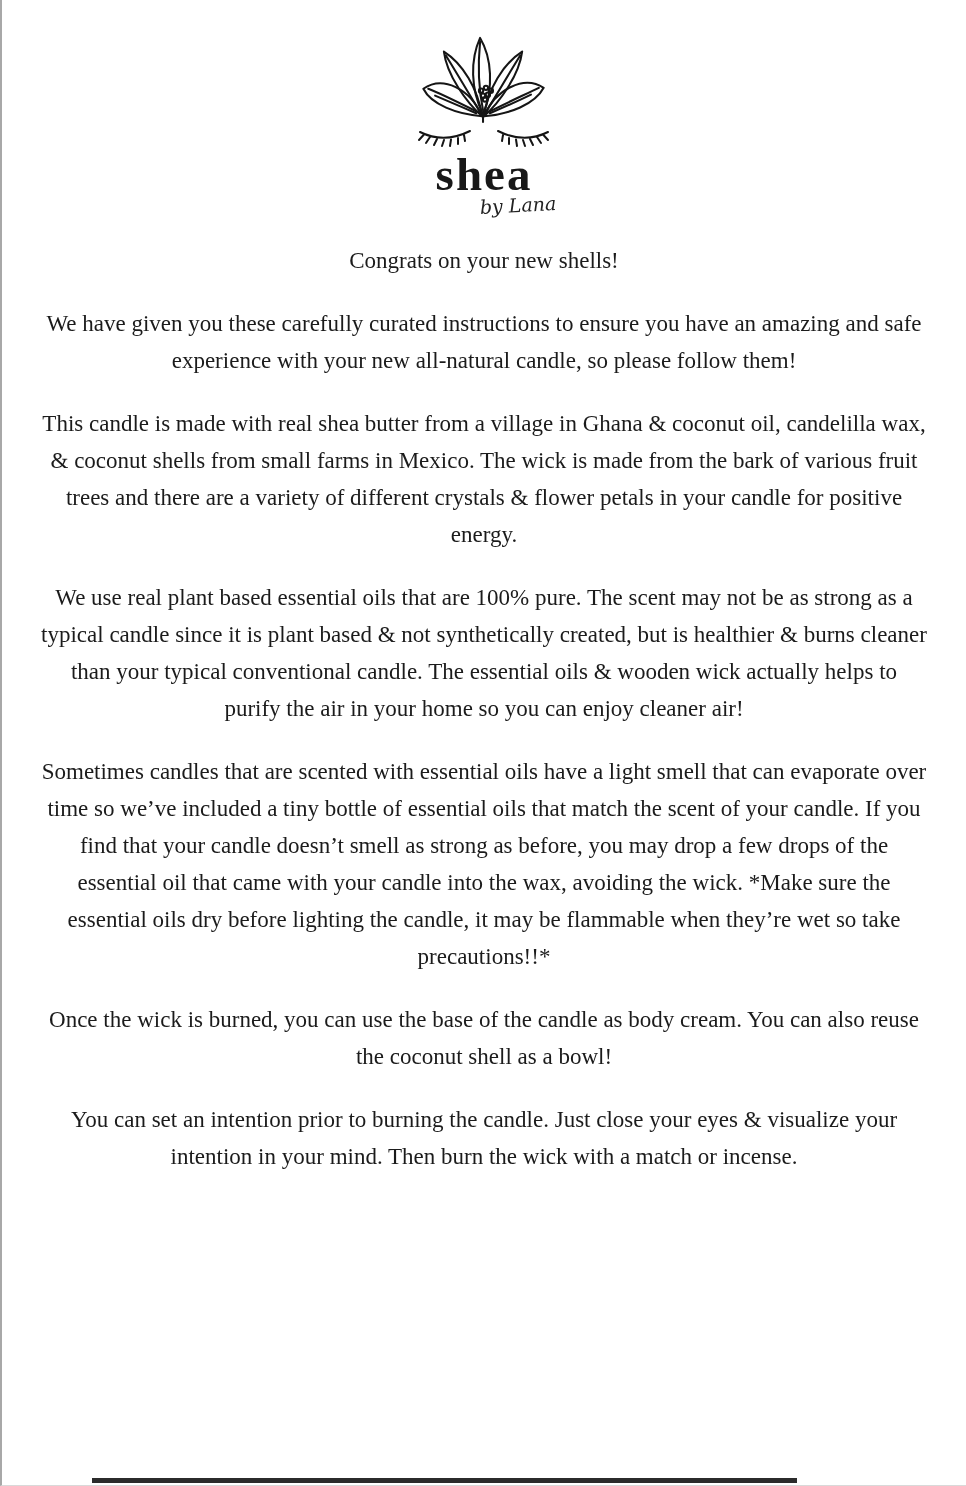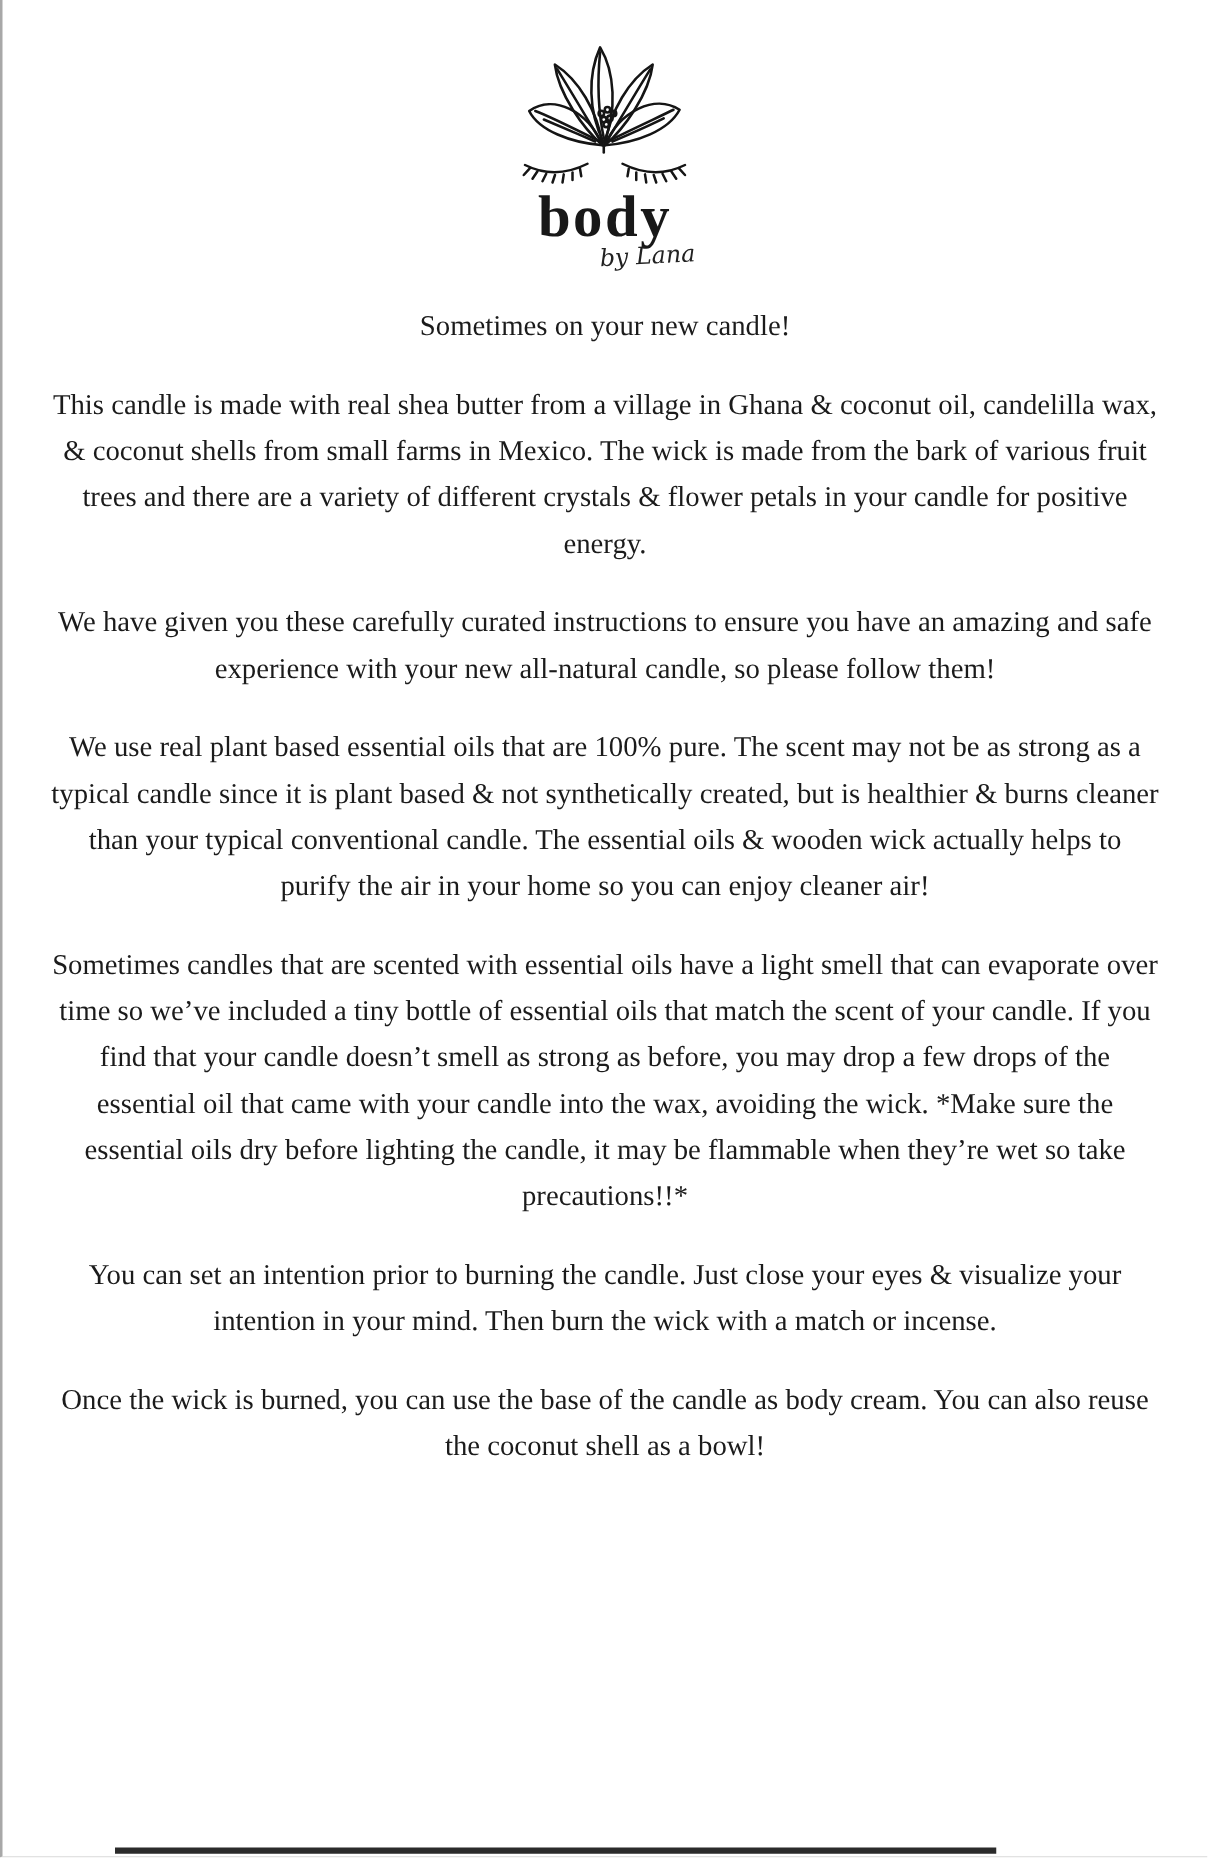--- a/index.html
+++ b/index.html
@@ -107,28 +107,28 @@
       <path d="M84,7 Q110,20 134,8"></path>
       <path d="M89,11 L88,17"></path>
         <path d="M95,14 L95,20"></path>
         <path d="M102,15.5 L103,22"></path>
       <path d="M109,16 L111,22"></path>
         <path d="M116,15 L119,21"></path>
         <path d="M123,13 L127,19"></path>
       <path d="M129,10.5 L134,16"></path>
     </svg>
 
-    <div class="brand-name">body</div>
+    <div class="brand-name">shea</div>
     <div class="brand-byline">by Lana</div>
   </header>
 
   <main class="card-body">
-    <p class="card-heading">Sometimes on your new candle!</p>
+    <p class="card-heading">Congrats on your new shells!</p>
+    <p>We have given you these carefully curated instructions to ensure you have an amazing and safe experience with your new all-natural candle, so please follow them!</p>
     <p>This candle is made with real shea butter from a village in Ghana &amp; coconut oil, candelilla wax, &amp; coconut shells from small farms in Mexico. The wick is made from the bark of various fruit trees and there are a variety of different crystals &amp; flower petals in your candle for positive energy.</p>
-    <p>We have given you these carefully curated instructions to ensure you have an amazing and safe experience with your new all-natural candle, so please follow them!</p>
     <p>We use real plant based essential oils that are 100% pure. The scent may not be as strong as a typical candle since it is plant based &amp; not synthetically created, but is healthier &amp; burns cleaner than your typical conventional candle. The essential oils &amp; wooden wick actually helps to purify the air in your home so you can enjoy cleaner air!</p>
     <p>Sometimes candles that are scented with essential oils have a light smell that can evaporate over time so we’ve included a tiny bottle of essential oils that match the scent of your candle. If you find that your candle doesn’t smell as strong as before, you may drop a few drops of the essential oil that came with your candle into the wax, avoiding the wick. *Make sure the essential oils dry before lighting the candle, it may be flammable when they’re wet so take precautions!!*</p>
+    <p>Once the wick is burned, you can use the base of the candle as body cream. You can also reuse the coconut shell as a bowl!</p>
     <p>You can set an intention prior to burning the candle. Just close your eyes &amp; visualize your intention in your mind. Then burn the wick with a match or incense.</p>
-    <p>Once the wick is burned, you can use the base of the candle as body cream. You can also reuse the coconut shell as a bowl!</p>
   </main>
 
   <div class="bottom-bar"></div>
 </div>
 
 </body></html>

